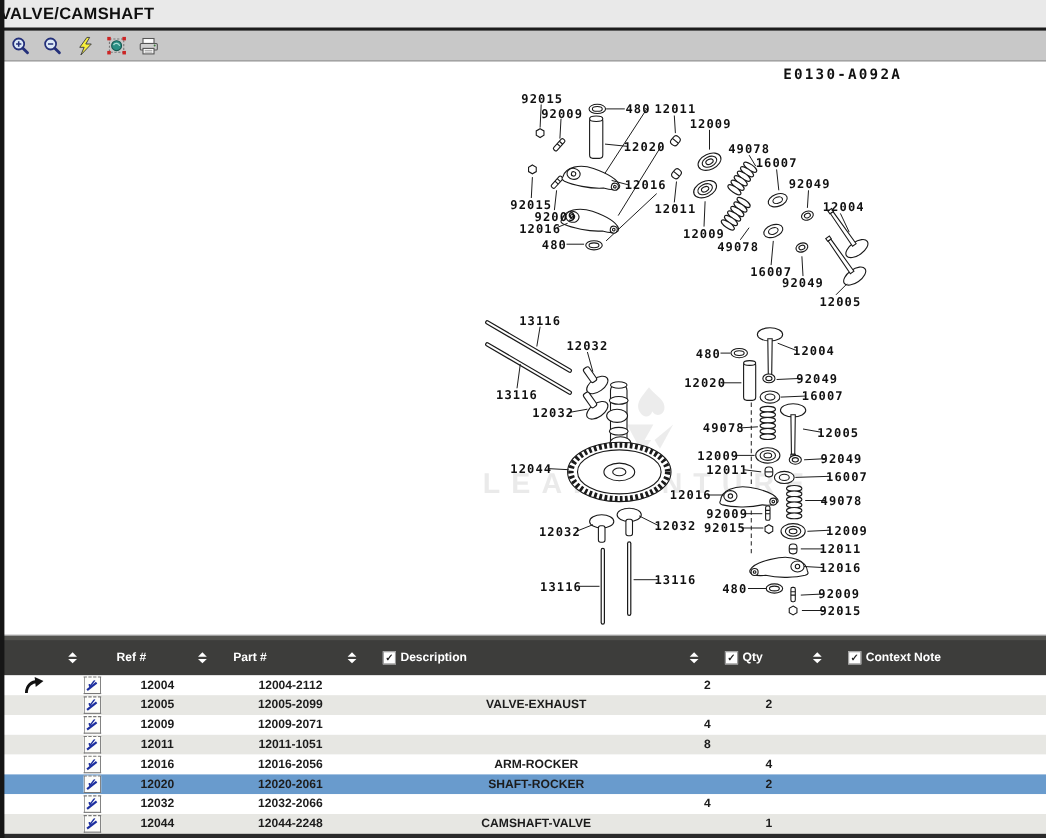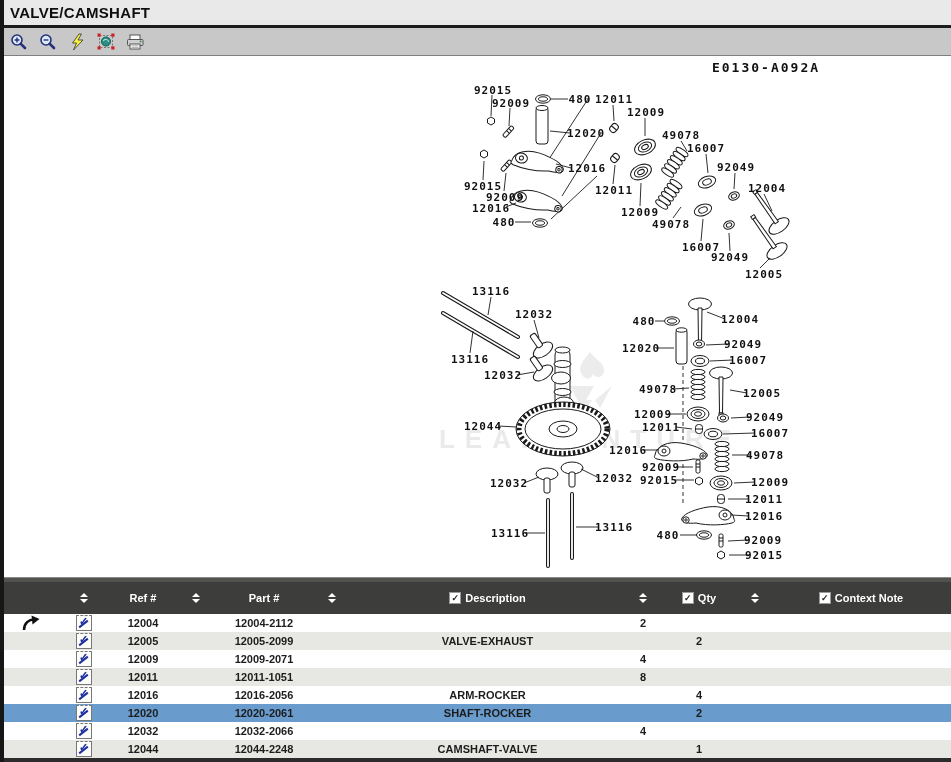--- a/index.html
+++ b/index.html
@@ -1,40 +1,40 @@
 <!DOCTYPE html>
 <html><head>
 <meta charset="utf-8">
 <style>
   html,body{margin:0;padding:0;width:951px;height:762px;overflow:hidden;background:#fff;
     font-family:"Liberation Sans",sans-serif;}
   .leftbar{position:absolute;left:0;top:0;width:4px;height:762px;background:#161616;z-index:50;}
   
   .titlebar{height:25px;background:#e9e9e9;border-bottom:3px solid #1c1c1c;display:flex;align-items:center;}
-  .titlebar .ttl{font-size:15px;font-weight:bold;color:#0f0f0f;padding-left:10px;letter-spacing:.3px;}
+  .titlebar .ttl{font-size:15px;font-weight:bold;color:#0f0f0f;letter-spacing:.3px;}
   
   .toolbar{height:27px;background:#c8c8c8;border-bottom:1px solid #7f7f7f;display:flex;align-items:center;gap:9px;padding-left:9px;}
   .tbtn{display:flex;align-items:center;justify-content:center;width:20px;height:20px;cursor:pointer;}
   
   .diagram{position:relative;height:521px;background:#fff;border-bottom:1px solid #8a8a8a;}
   .diagram svg{position:absolute;left:0;top:0;}
   .pt{fill:#fff;stroke:#1a1a1a;stroke-width:1;}
   .shape *{fill:#fff;stroke:#1a1a1a;stroke-width:1;}
   .teeth{fill:none !important;stroke:#1a1a1a;stroke-width:5 !important;stroke-dasharray:2.5 2.2;}
   .rod{stroke:#1a1a1a;stroke-width:4;stroke-linecap:round;fill:none;}
   .rodin{stroke:#fff;stroke-width:1.8;stroke-linecap:round;fill:none;}
   .leader{stroke:#1a1a1a;stroke-width:.9;}
   .dash{stroke:#333;stroke-width:1;stroke-dasharray:4 3;fill:none;}
   .plabel{font-family:"DejaVu Sans Mono",monospace;font-size:11px;font-weight:bold;letter-spacing:1px;fill:#111;text-anchor:middle;}
   .diagcode{font-family:"DejaVu Sans Mono",monospace;font-size:13px;font-weight:bold;letter-spacing:2px;fill:#111;text-anchor:middle;}
   .wmtext{font-size:26px;letter-spacing:10px;fill:#d2d2d2;text-anchor:middle;font-weight:bold;}
   
   .thead,.trow{display:grid;grid-template-columns:62px 44px 74px 32px 104px 32px 1fr 32px 80px 32px 180px;align-items:center;}
   .thead{height:32px;background:#3d3d3b;border-top:4px solid #52524e;color:#fff;}
-  .hc{display:flex;justify-content:center;align-items:center;font-size:11px;font-weight:bold;gap:4px;}
+  .hc{display:flex;align-items:center;font-size:11px;font-weight:bold;gap:4px;}
   .sort{display:flex;flex-direction:column;gap:2px;align-items:center;cursor:pointer;}
   .sort i{display:block;width:0;height:0;border-left:4px solid transparent;border-right:4px solid transparent;}
   .sort .up{border-bottom:4px solid #fff;}
   .sort .down{border-top:4px solid #fff;}
   .cb{width:10px;height:10px;background:#fff;border:1px solid #9a9a9a;font-size:9px;line-height:10px;text-align:center;font-weight:bold;color:#222;cursor:pointer;}
   .cb::before{content:"\2713";}
   .trow{height:18px;background:#fff;font-size:11px;font-weight:bold;color:#1c1c1c;cursor:default;}
   .trow.alt{background:#e7e7e3;}
   .trow div{display:flex;justify-content:center;align-items:center;height:100%;}
   .docicon{width:14px;height:14px;background:#fdfdfa;border:1px solid #777;border-top-style:dashed;position:relative;display:inline-block;cursor:pointer;}

